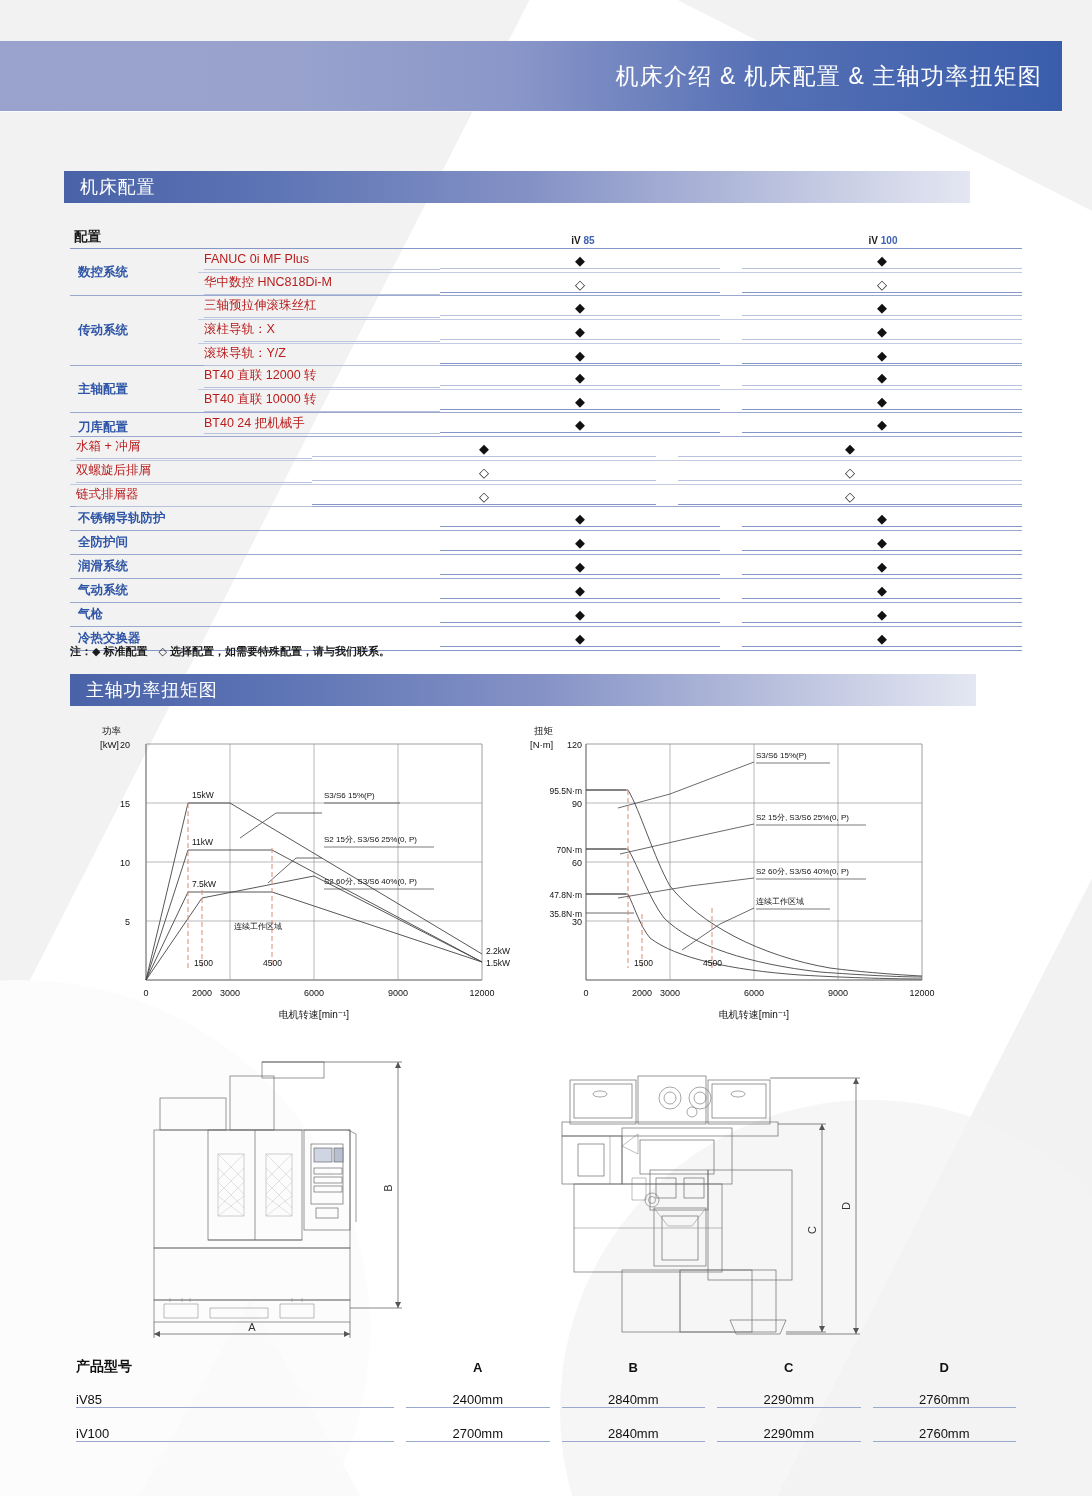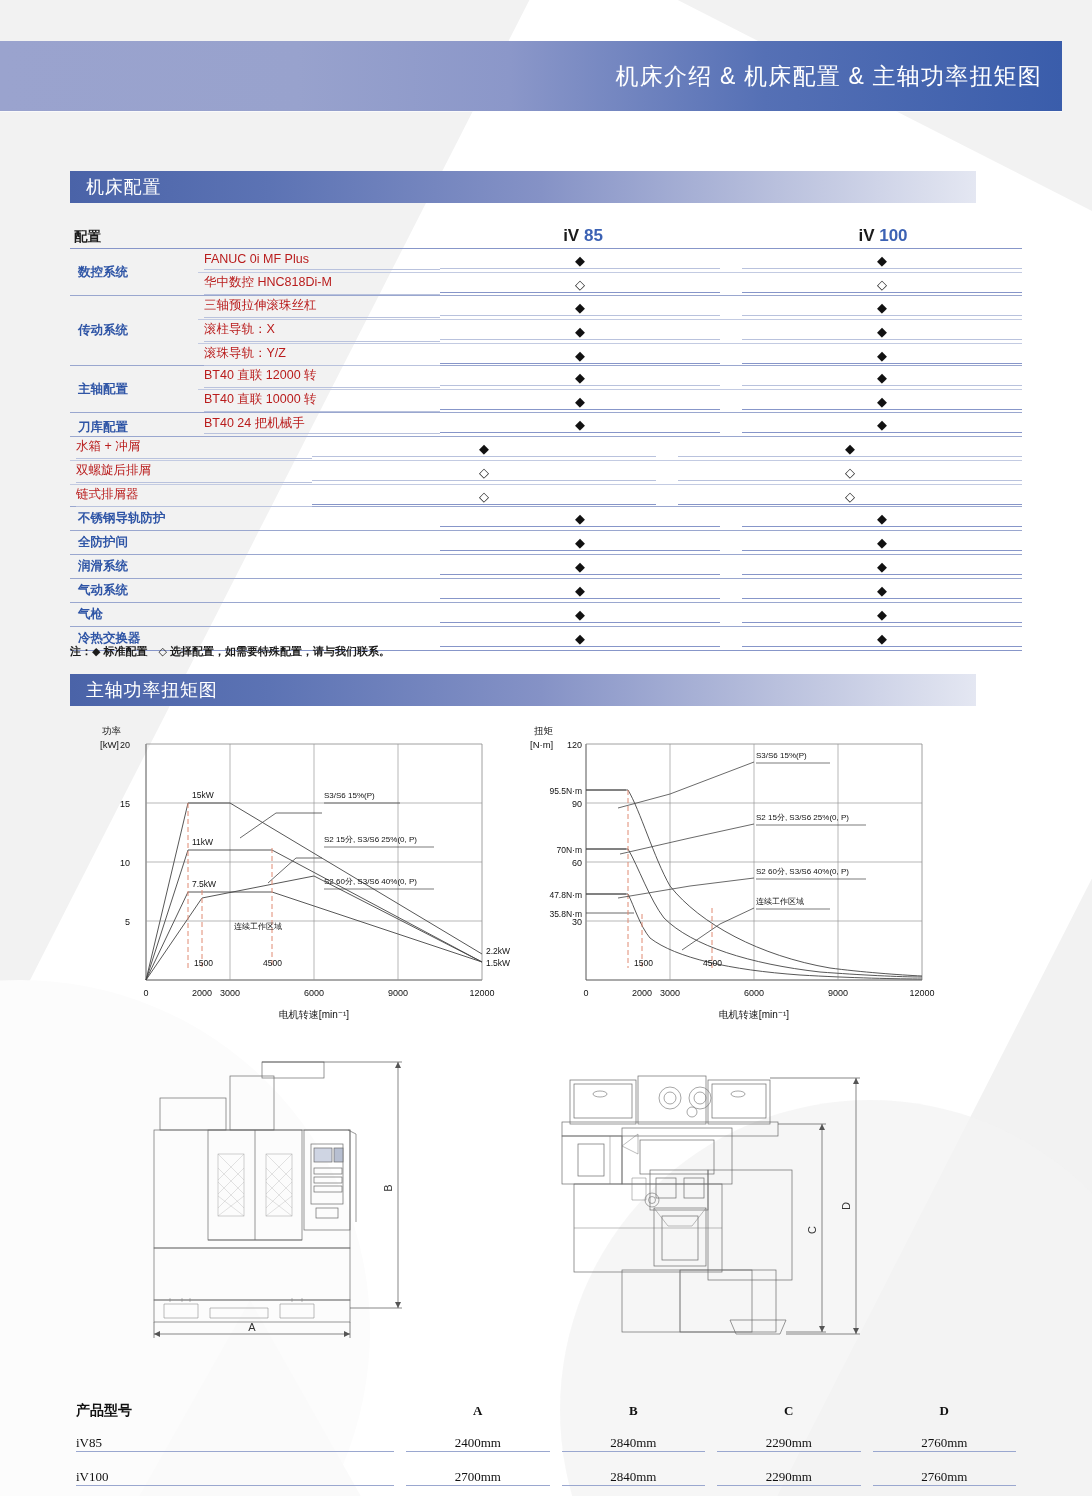--- a/index.html
+++ b/index.html
@@ -44,31 +44,31 @@
   }
   
   .section-bar{
     position:absolute;height:32px;z-index:3;
     background:linear-gradient(90deg,#4a63a8 0%,#5c73b4 22%,#8592c6 52%,#b9c0dd 78%,#e4e7f2 100%);
     display:flex;align-items:center;
   }
   .section-bar .sec-title{
     color:#ffffff;font-size:18px;margin-left:16px;letter-spacing:.8px;white-space:nowrap;
   }
-  #sec-config{left:70px;top:171px;width:906px;}
+  #sec-config{left:64px;top:171px;width:906px;}
   #sec-chart{left:70px;top:674px;width:906px;}
 
   
   .cfg-wrap{position:absolute;left:70px;top:222px;width:952px;z-index:4;}
   .cfg-head{display:flex;align-items:flex-end;height:24px;}
   .cfg-head .h-cfg{
     width:370px;font-size:13.5px;font-weight:bold;color:#1b1b1b;padding-left:4px;
   }
   .cfg-head .h-model{
-    flex:1;text-align:center;font-size:17px;font-weight:bold;color:#1b1b1b;
+    flex:1;text-align:center;font-size:10px;font-weight:bold;color:#1b1b1b;
   }
   .cfg-head .h-model .num{color:#3c62b4;}
   .cfg-head .sp{width:22px;}
 
   .cfg-table{margin-top:2px;}
   .grp{display:flex;border-top:1.1px solid #9aa7cf;}
   .grp:first-child{border-top:1.4px solid #8796c9;}
   .grp-label{
     width:128px;flex:0 0 128px;display:flex;align-items:center;
     font-size:12.5px;font-weight:bold;color:#2f55a6;padding-left:8px;
@@ -110,21 +110,21 @@
   .kwlab{font-size:8.5px;fill:#111;}
   .redlab{font-size:8.5px;fill:#111;}
 
   
   .drawings{position:absolute;left:70px;top:1058px;width:952px;height:285px;z-index:4;}
   .draw{position:absolute;top:0;}
   #draw-front{left:60px;}
   #draw-top{left:480px;}
 
   
-  .dim-wrap{position:absolute;left:70px;top:1396px;width:952px;z-index:4;font-family:Liberation Serif, serif;}
+  .dim-wrap{position:absolute;left:70px;top:1352px;width:952px;z-index:4;}
   .dim-head{display:flex;height:30px;align-items:center;}
   .dim-head .dh-model{
     width:330px;flex:0 0 330px;font-size:14px;font-weight:bold;color:#111;padding-left:6px;
     box-sizing:border-box;
   }
   .dim-head .dh-col{
     flex:1;text-align:center;font-size:13px;font-weight:bold;color:#111;
   }
   .dim-row{display:flex;height:34px;align-items:center;}
   .dim-row .dr-model{

